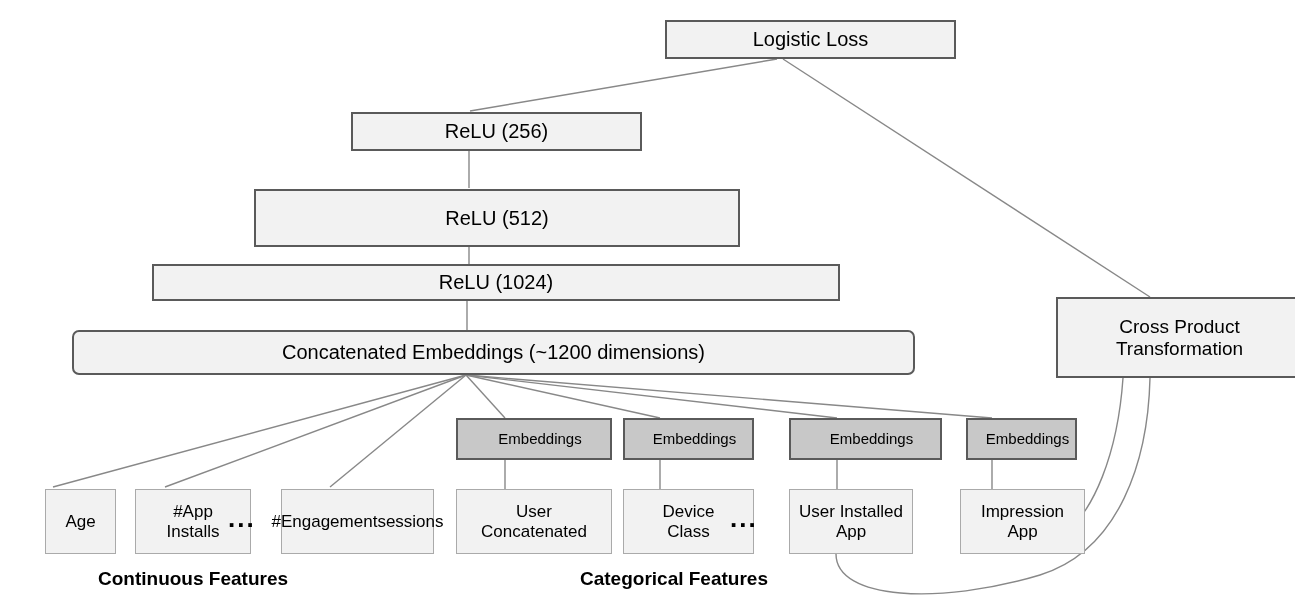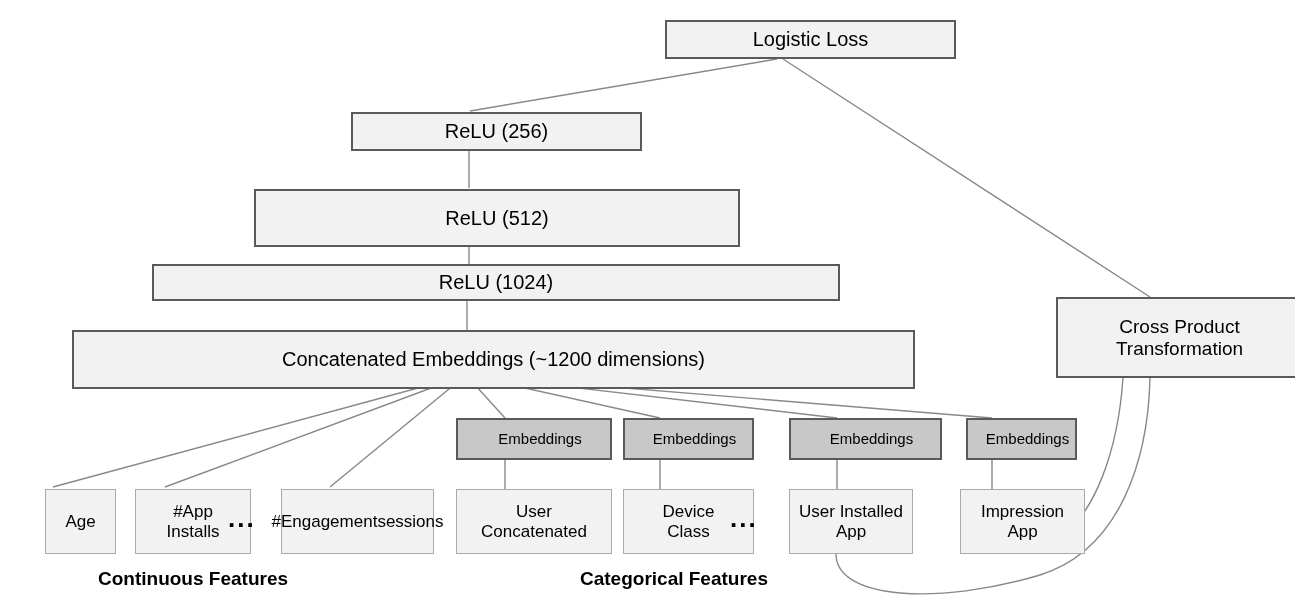--- a/index.html
+++ b/index.html
@@ -122,21 +122,21 @@
   </div>
 
   <div class="node box-light fs-20" style="left:226px; top:189px; width:486px; height:58px;">
     <span>ReLU (512)</span>
   </div>
 
   <div class="node box-light fs-20" style="left:124px; top:264px; width:688px; height:37px;">
     <span>ReLU (1024)</span>
   </div>
 
-  <div class="node box-light fs-20" style="left:44px; top:330px; width:843px; height:59px;">
+  <div class="node box-light fs-20" style="left:44px; top:330px; width:843px; height:45px;border-radius:7px;">
     <span>Concatenated Embeddings (~1200 dimensions)</span>
   </div>
 
   <div class="node box-light fs-19" style="left:1028px; top:297px; width:247px; height:81px; flex-direction:column;">
     <span>Cross Product</span>
     <span>Transformation</span>
   </div>
 
   <div class="node box-embed fs-15" style="left:428px; top:418px; width:156px; height:42px;">
     <span>Embeddings</span>

